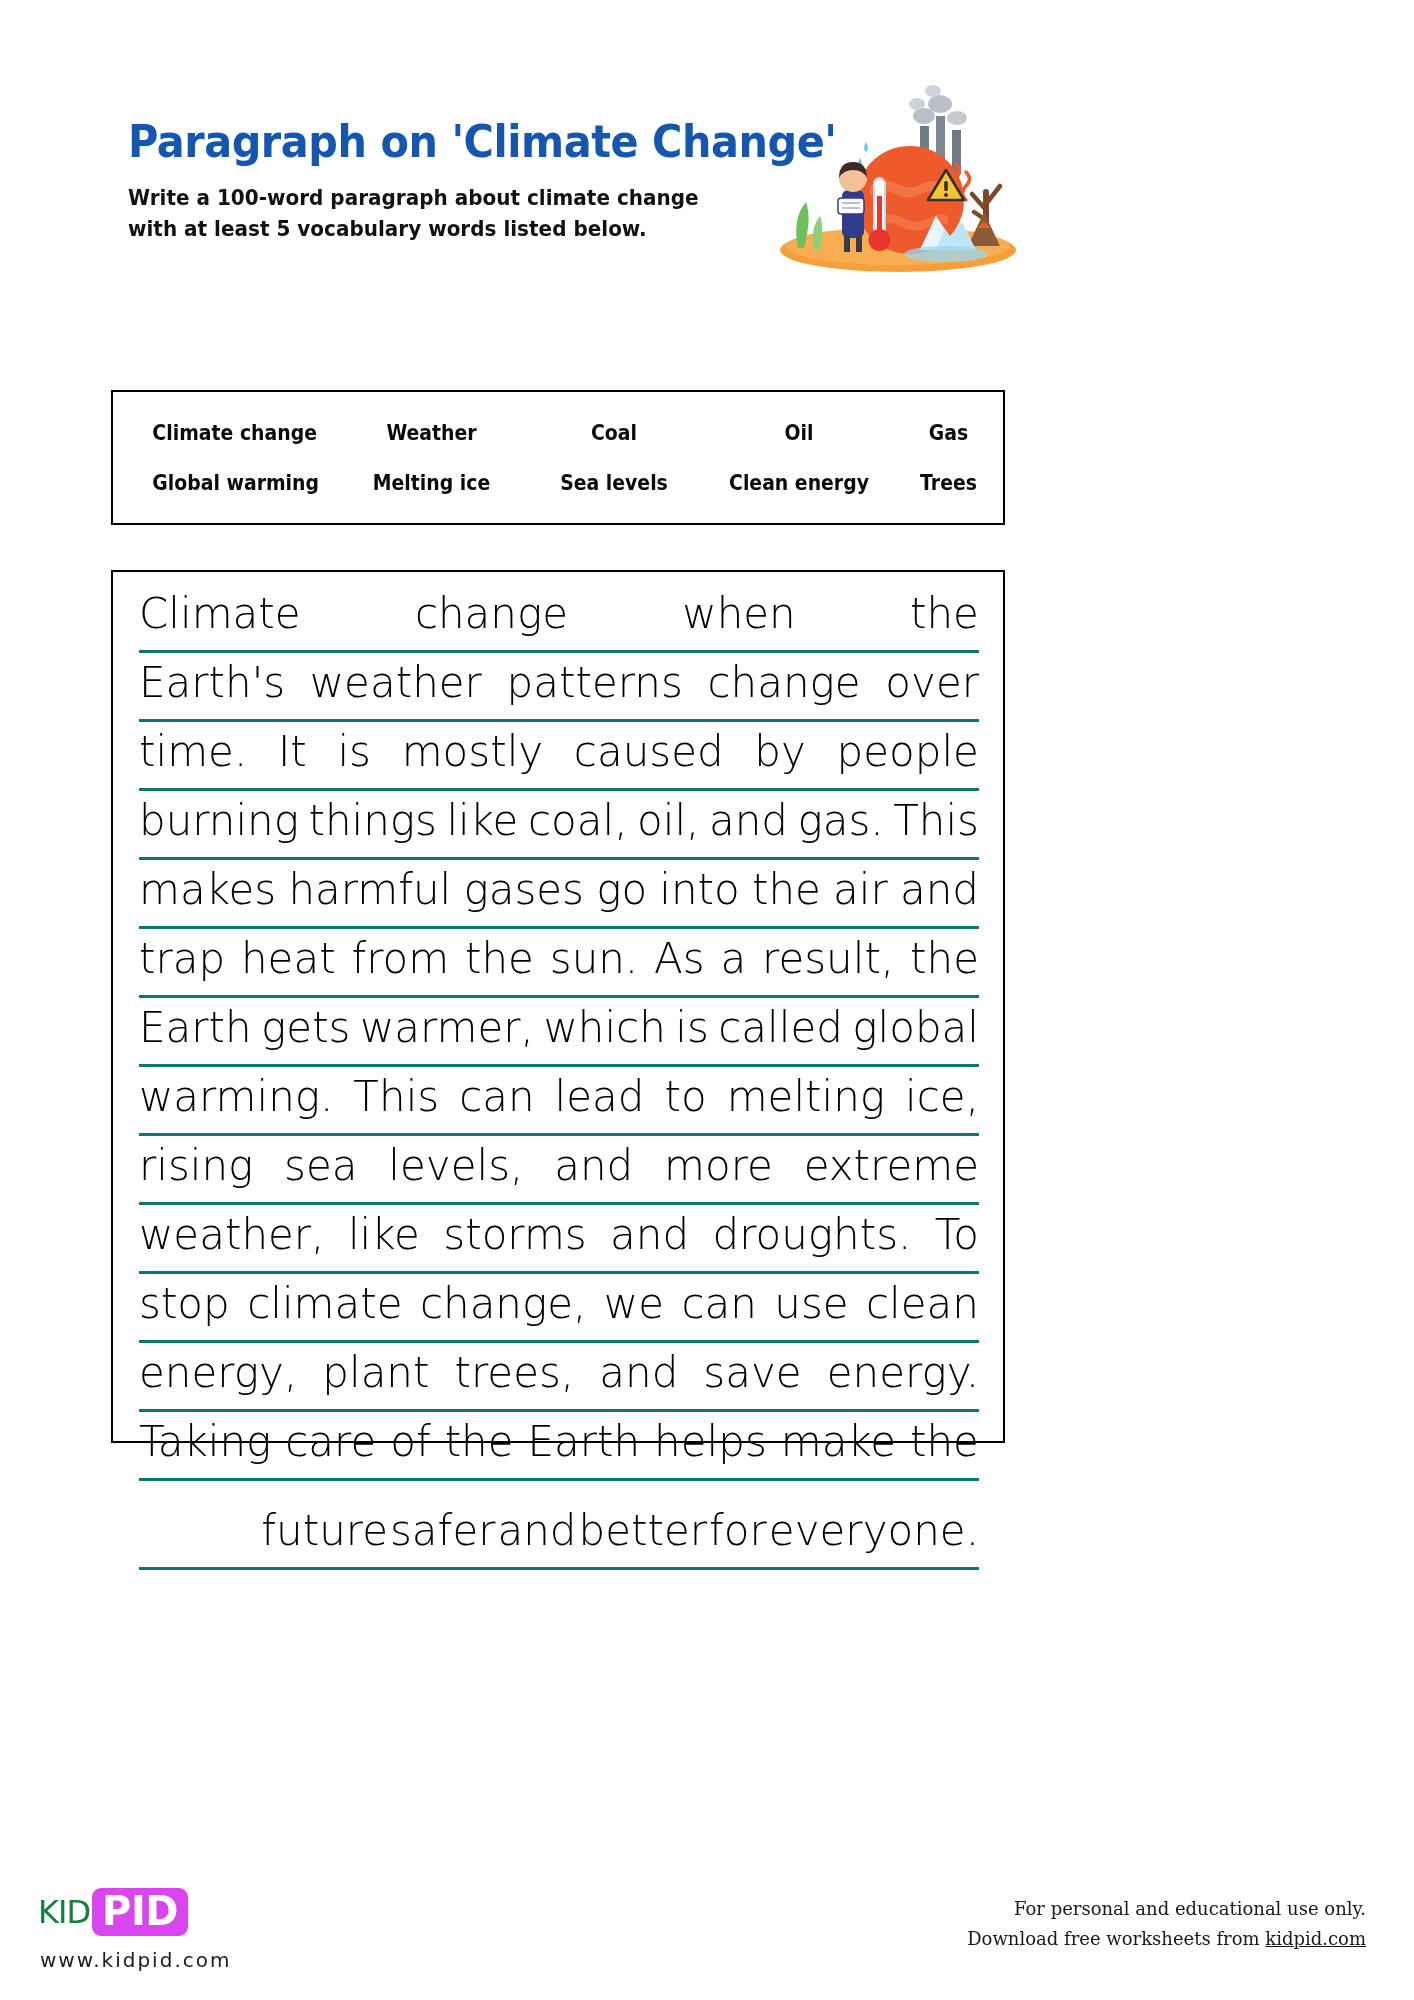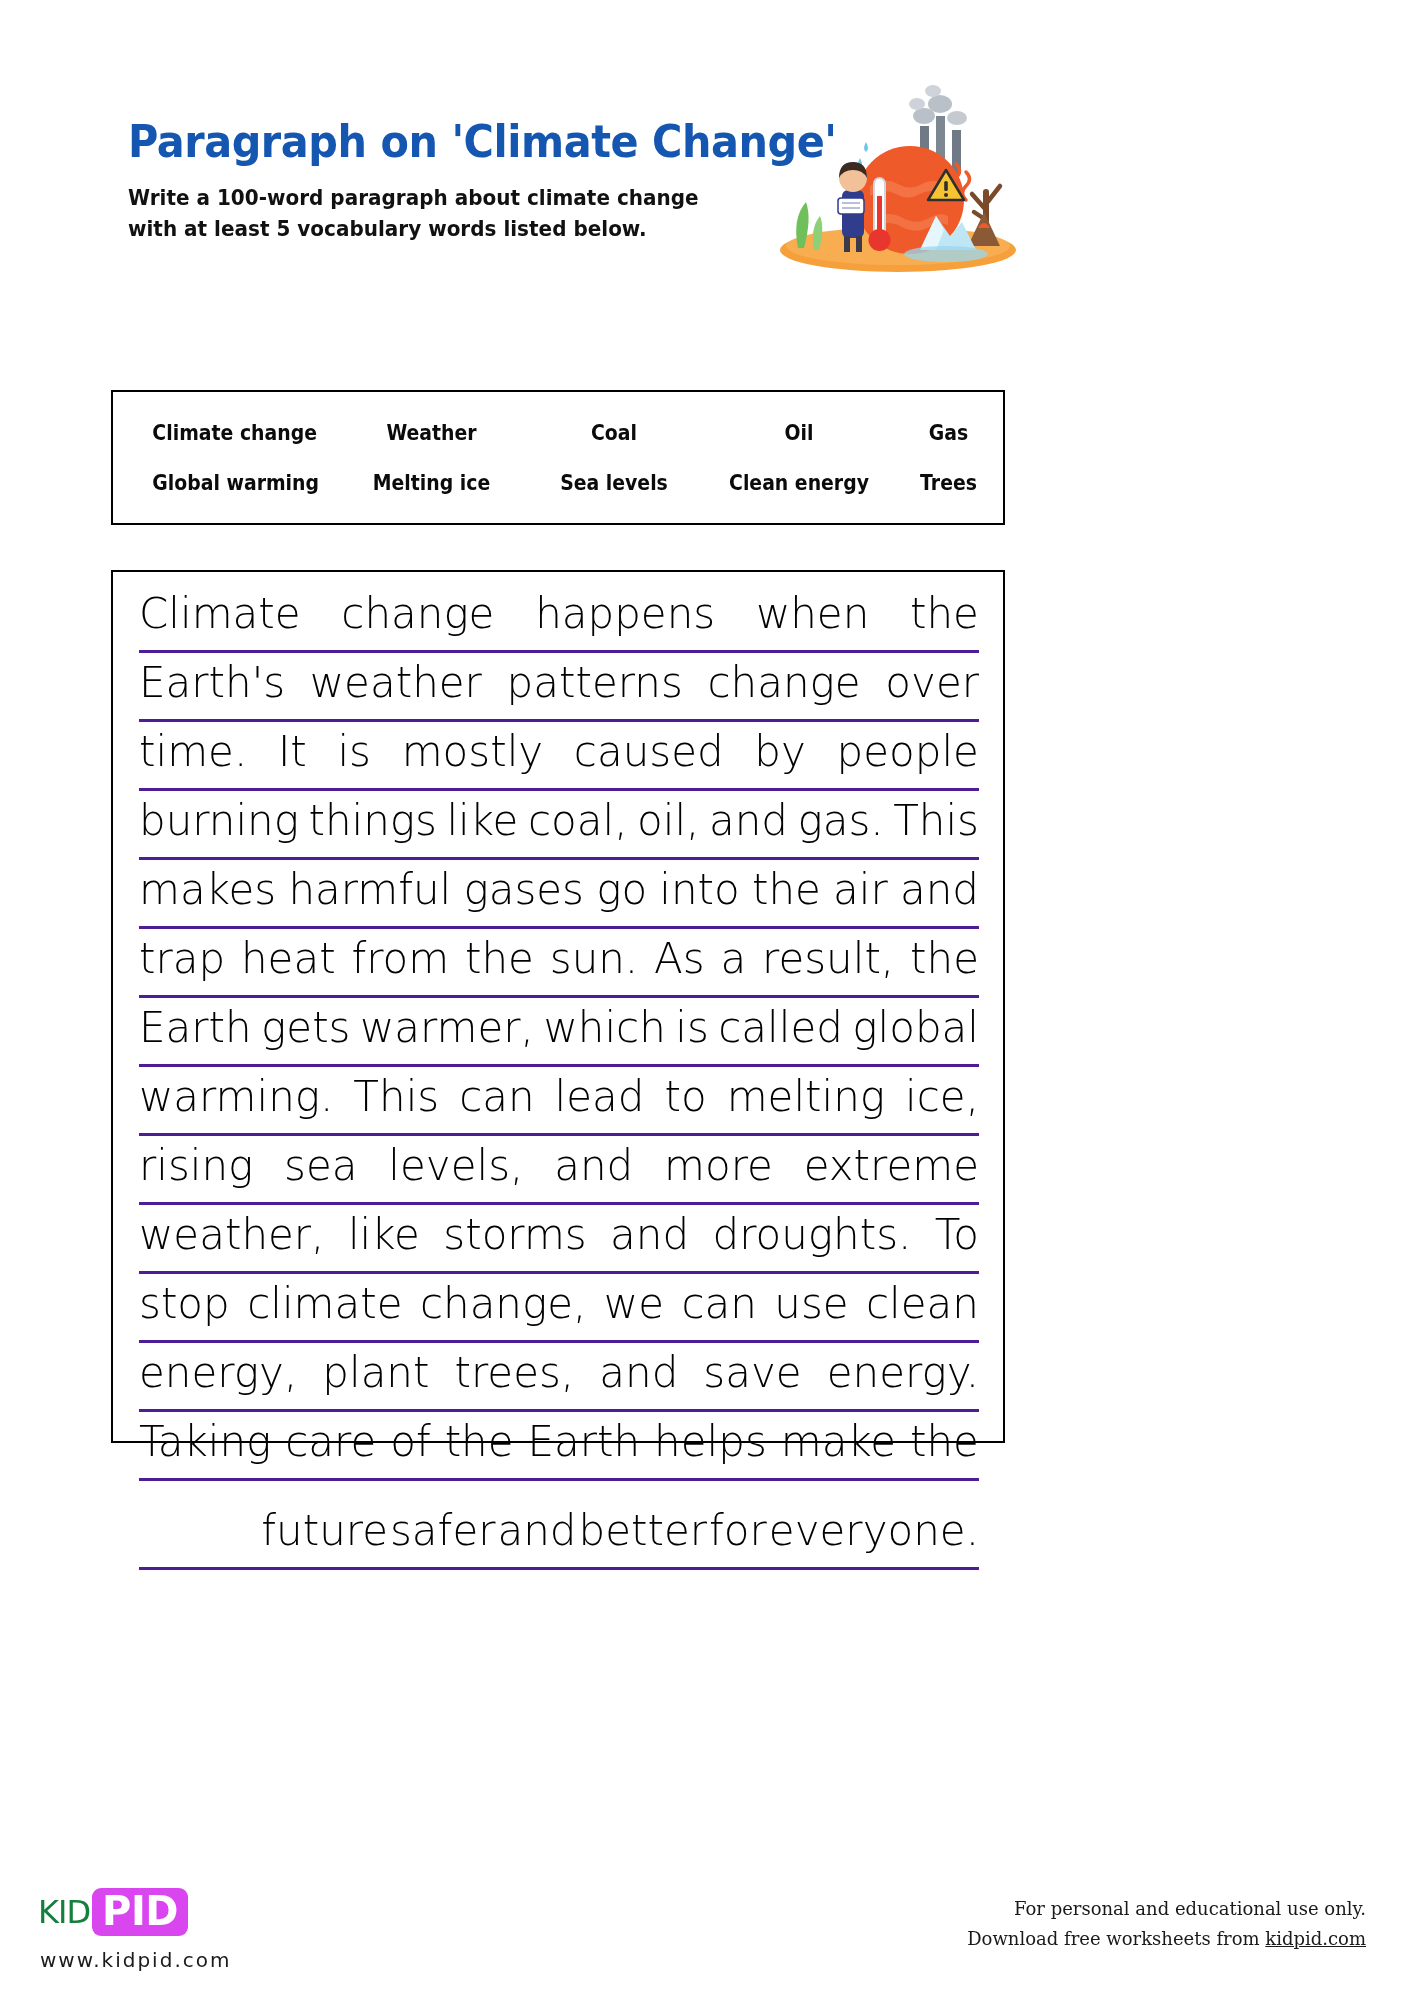--- a/index.html
+++ b/index.html
@@ -105,21 +105,21 @@
     top: 12px;
     width: 840px;
   }
   .answer-line {
     font-family: "DejaVu Sans", sans-serif;
     font-weight: 300;
     font-size: 42px;
     color: #000000;
     height: 66px;
     line-height: 60px;
-    border-bottom: 3px solid #4c1d95;
+    border-bottom: 3px solid #0f766e;
     display: flex;
     white-space: nowrap;
     overflow: visible;
     letter-spacing: 0px;
   }
   .answer-line > span.w {
     display: inline-block;
   }
   .answer-line.justify {
     justify-content: space-between;
@@ -275,21 +275,20 @@
     <div class="vocab-cell c3">Clean energy</div>
     <div class="vocab-cell c4">Trees</div>
   </div>
 </div>
 
 <div class="answer-box">
   <div class="answer-inner" id="answer-lines">
       <div class="answer-line justify">
         <span class="w">Climate</span>
         <span class="w">change</span>
-        <span class="w">happens</span>
         <span class="w">when</span>
         <span class="w">the</span>
       </div>
       <div class="answer-line justify">
         <span class="w">Earth's</span>
         <span class="w">weather</span>
         <span class="w">patterns</span>
         <span class="w">change</span>
         <span class="w">over</span>
       </div>

